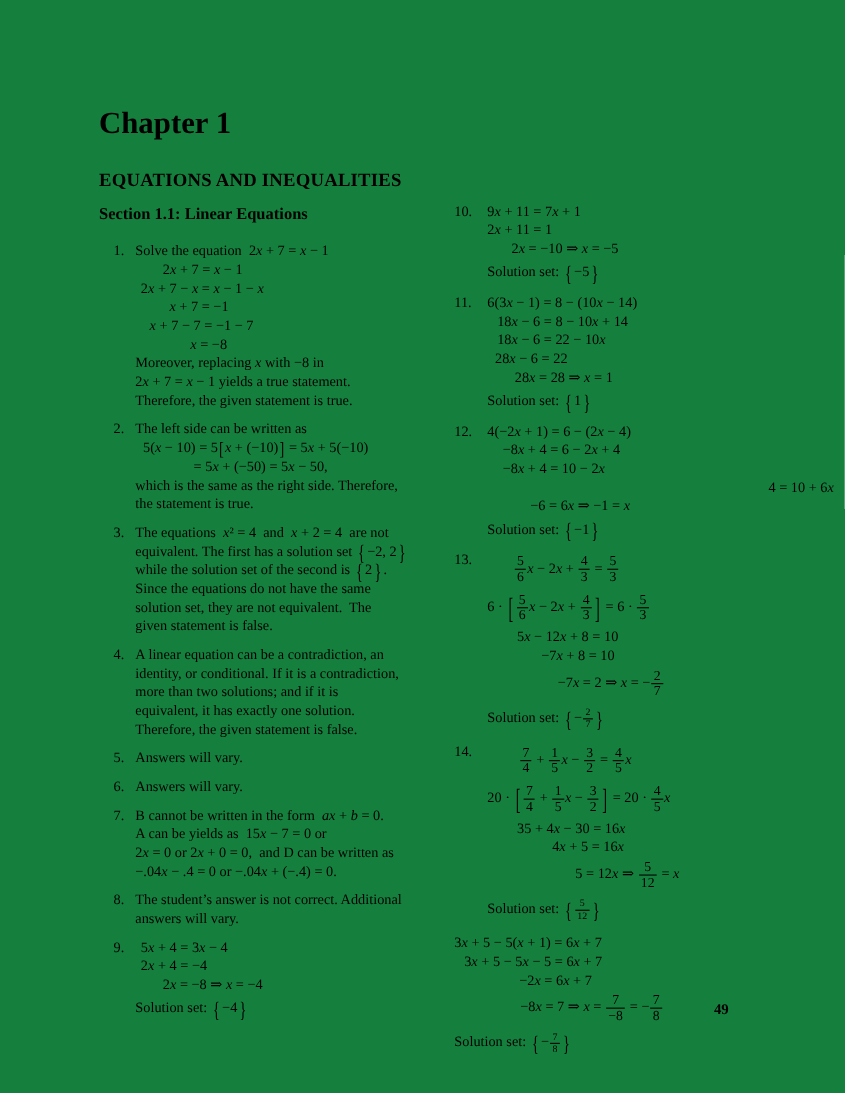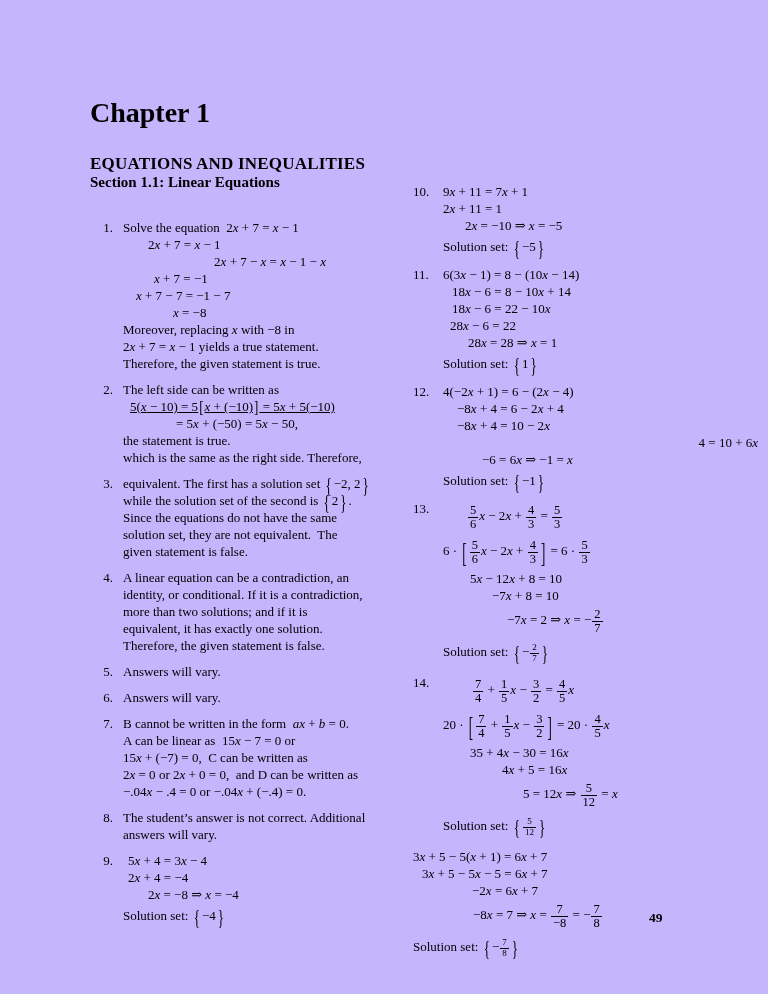--- a/index.html
+++ b/index.html
@@ -1,22 +1,22 @@
 <!DOCTYPE html>
 <html><head>
 <meta charset="utf-8">
 <style>
   html,body{margin:0;padding:0}
   body{width:768px;height:994px;background:#fff;color:#000;position:relative;overflow:hidden;
        font-family:"Liberation Serif","DejaVu Serif",serif;}
-  .page{position:absolute;inset:0;background:#c4b5fd}
+  .page{position:absolute;inset:0;background:#15803d}
   .header{position:absolute;left:90px;top:95px}
   .chapter{font-size:28px;font-weight:bold;margin:0;line-height:36px}
   .subtitle{font-size:17px;font-weight:bold;margin-top:23px;letter-spacing:.2px}
-  .section{font-size:15px;font-weight:bold;}
+  .section{font-size:15px;font-weight:bold;margin-top:13px}
   .col{position:absolute;font-size:13px;line-height:17px}
   #col-left{left:90px;top:219px;width:322px}
   #col-right{left:413px;top:183px;width:345px}
   .prob{display:flex;margin-bottom:9px}
   .pnum{flex:0 0 33px;box-sizing:border-box;font-weight:normal;text-align:right;padding-right:10px}
   #col-right .pnum{flex:0 0 30px;text-align:left;padding-right:0}
   .pbody{flex:1 1 auto}
   .ln{white-space:pre;min-height:17px}
   .ln.fl{padding:4px 0}
   .ln.sol{padding:4px 0 2px}
@@ -38,42 +38,43 @@
     <h1 class="chapter">Chapter 1</h1>
     <div class="subtitle">EQUATIONS AND INEQUALITIES</div>
     <div class="section">Section 1.1: Linear Equations</div>
   </div>
   <div id="col-left" class="col">
       <div class="prob">
         <div class="pnum">1.</div>
         <div class="pbody">
           <div class="ln"><span class="tx">Solve the equation  </span><span class="mx">2<i>x</i> + 7 = <i>x</i> − 1</span></div>
           <div class="ln" style="padding-left: 25px;"><span class="mx">2<i>x</i> + 7 = <i>x</i> − 1</span></div>
-          <div class="ln" style="padding-left: 5px; text-align: center;"><span class="mx">2<i>x</i> + 7 − <i>x</i> = <i>x</i> − 1 − <i>x</i></span></div>
+          <div class="ln" style="padding-left: 5px;"><span class="mx">2<i>x</i> + 7 − <i>x</i> = <i>x</i> − 1 − <i>x</i></span></div>
           <div class="ln" style="padding-left: 31px;"><span class="mx"><i>x</i> + 7 = −1</span></div>
           <div class="ln" style="padding-left: 13px;"><span class="mx"><i>x</i> + 7 − 7 = −1 − 7</span></div>
           <div class="ln" style="padding-left: 50px;"><span class="mx"><i>x</i> = −8</span></div>
           <div class="ln"><span class="tx">Moreover, replacing </span><span class="mx"><i>x</i></span><span class="tx"> with </span><span class="mx">−8</span><span class="tx"> in</span></div>
           <div class="ln"><span class="mx">2<i>x</i> + 7 = <i>x</i> − 1</span><span class="tx"> yields a true statement.</span></div>
           <div class="ln"><span class="tx">Therefore, the given statement is true.</span></div>
         </div>
       </div>
       <div class="prob">
         <div class="pnum">2.</div>
         <div class="pbody">
           <div class="ln"><span class="tx">The left side can be written as</span></div>
-          <div class="ln" style="padding-left: 7px; text-decoration: underline;"><span class="mx">5(<i>x</i> − 10) = 5</span><span class="bk2">[</span><span class="mx"><i>x</i> + (−10)</span><span class="bk2">]</span><span class="mx"> = 5<i>x</i> + 5(−10)</span></div>
+          <div class="ln" style="padding-left: 7px;"><span class="mx">5(<i>x</i> − 10) = 5</span><span class="bk2">[</span><span class="mx"><i>x</i> + (−10)</span><span class="bk2">]</span><span class="mx"> = 5<i>x</i> + 5(−10)</span></div>
           <div class="ln" style="padding-left: 53px;"><span class="mx">= 5<i>x</i> + (−50) = 5<i>x</i> − 50,</span></div>
+          <div class="ln"><span class="tx">which is the same as the right side. Therefore,</span></div>
           <div class="ln"><span class="tx">the statement is true.</span></div>
-          <div class="ln"><span class="tx">which is the same as the right side. Therefore,</span></div>
         </div>
       </div>
       <div class="prob">
         <div class="pnum">3.</div>
         <div class="pbody">
+          <div class="ln"><span class="tx">The equations  </span><span class="mx"><i>x</i>² = 4</span><span class="tx">  and  </span><span class="mx"><i>x</i> + 2 = 4</span><span class="tx">  are not</span></div>
           <div class="ln"><span class="tx">equivalent. The first has a solution set </span><span class="br">{</span><span class="mx">−2, 2</span><span class="br">}</span></div>
           <div class="ln"><span class="tx">while the solution set of the second is </span><span class="br">{</span><span class="mx">2</span><span class="br">}</span><span class="tx">.</span></div>
           <div class="ln"><span class="tx">Since the equations do not have the same</span></div>
           <div class="ln"><span class="tx">solution set, they are not equivalent.  The</span></div>
           <div class="ln"><span class="tx">given statement is false.</span></div>
         </div>
       </div>
       <div class="prob">
         <div class="pnum">4.</div>
         <div class="pbody">
@@ -93,22 +94,21 @@
       <div class="prob">
         <div class="pnum">6.</div>
         <div class="pbody">
           <div class="ln"><span class="tx">Answers will vary.</span></div>
         </div>
       </div>
       <div class="prob">
         <div class="pnum">7.</div>
         <div class="pbody">
           <div class="ln"><span class="tx">B cannot be written in the form  </span><span class="mx"><i>ax</i> + <i>b</i> = 0</span><span class="tx">.</span></div>
-          <div class="ln"><span class="tx">A can be linear as  </span><span class="mx">15<i>x</i> − 7 = 0</span><span class="tx"> or</span></div>
-          <div class="ln"><span class="mx">15<i>x</i> + (−7) = 0,</span><span class="tx">  C can be written as</span></div>
+          <div class="ln"><span class="tx">A can be yields as  </span><span class="mx">15<i>x</i> − 7 = 0</span><span class="tx"> or</span></div>
           <div class="ln"><span class="mx">2<i>x</i> = 0</span><span class="tx"> or </span><span class="mx">2<i>x</i> + 0 = 0,</span><span class="tx">  and D can be written as</span></div>
           <div class="ln"><span class="mx">−.04<i>x</i> − .4 = 0</span><span class="tx"> or </span><span class="mx">−.04<i>x</i> + (−.4) = 0.</span></div>
         </div>
       </div>
       <div class="prob">
         <div class="pnum">8.</div>
         <div class="pbody">
           <div class="ln"><span class="tx">The student’s answer is not correct. Additional</span></div>
           <div class="ln"><span class="tx">answers will vary.</span></div>
         </div>

